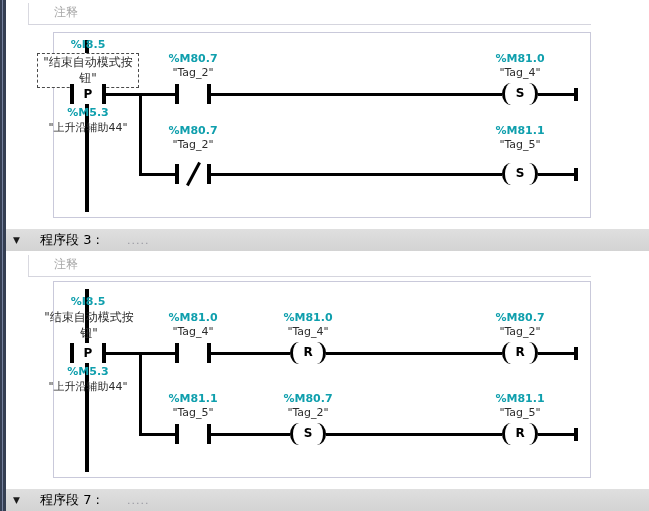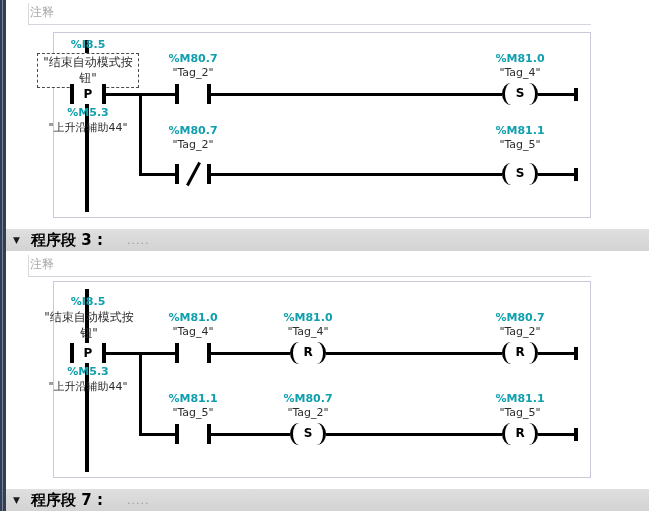--- a/index.html
+++ b/index.html
@@ -5,21 +5,21 @@
   * { box-sizing: border-box; margin: 0; padding: 0; }
   body { margin: 0; background: #fff; }
   #stage {
     position: relative; width: 649px; height: 511px;
     background: #ffffff; overflow: hidden;
     font-family: "DejaVu Sans", "Liberation Sans", sans-serif;
   }
   .left-strip { position: absolute; left: 0; top: 0; width: 6px; height: 511px; background: #343e52; }
   .left-strip-hl { position: absolute; left: 2px; top: 0; width: 1px; height: 511px; background: #75819e; }
 
-  .comment-label { position: absolute; font-size: 12px; color: #a9a9a9; }
+  .comment-label { position: absolute; font-size: 12px; color: #a9a9a9; padding-left: 24px; }
   .comment-edge { position: absolute; width: 1px; height: 21px; background: #d9d9e0; }
   .comment-line { position: absolute; height: 1px; background: #d5d5de; }
 
   .netbox { position: absolute; border: 1px solid #c9c9da; background: #fff; }
 
   .rail { position: absolute; width: 4px; background: #000; }
   .h-wire { position: absolute; height: 3px; background: #000; }
   .v-wire { position: absolute; width: 3px; background: #000; }
   .tick { position: absolute; width: 4px; height: 13px; background: #000; }
 
@@ -39,21 +39,21 @@
   .pl { width: 9px; height: 22px; border-left: 3px solid #000;
         border-top-left-radius: 9px 11px; border-bottom-left-radius: 9px 11px; }
   .pr { width: 9px; height: 22px; border-right: 3px solid #000;
         border-top-right-radius: 9px 11px; border-bottom-right-radius: 9px 11px; }
   .csym { flex: 1; text-align: center; font-size: 12px; font-weight: bold; color: #000; padding-bottom: 2px; }
 
   .net-header { position: absolute; left: 6px; right: 0; height: 22px;
                 background: linear-gradient(#dfdfdf, #d3d3d3);
                 display: flex; align-items: center; }
   .hdr-triangle { position: absolute; left: 7px; font-size: 9px; color: #1a1a1a; cursor: pointer; }
-  .hdr-title { position: absolute; left: 25px; font-size: 15px; font-weight: bold; color: #000; white-space: nowrap; }
+  .hdr-title { position: absolute; left: 34px; font-size: 13px; font-weight: normal; color: #000; white-space: nowrap; }
   .hdr-dots { position: absolute; left: 121px; font-size: 11px; color: #9a9aa2; letter-spacing: 1px; white-space: nowrap; }
 </style>
 </head>
 <body>
 
 <div id="stage">
 
   <div class="comment-label" style="left:30px; top:4px;">注释</div>
   <div class="comment-edge" style="left:28px; top:3px;"></div>
   <div class="comment-line" style="left:28px; top:24px; width:563px;"></div>

